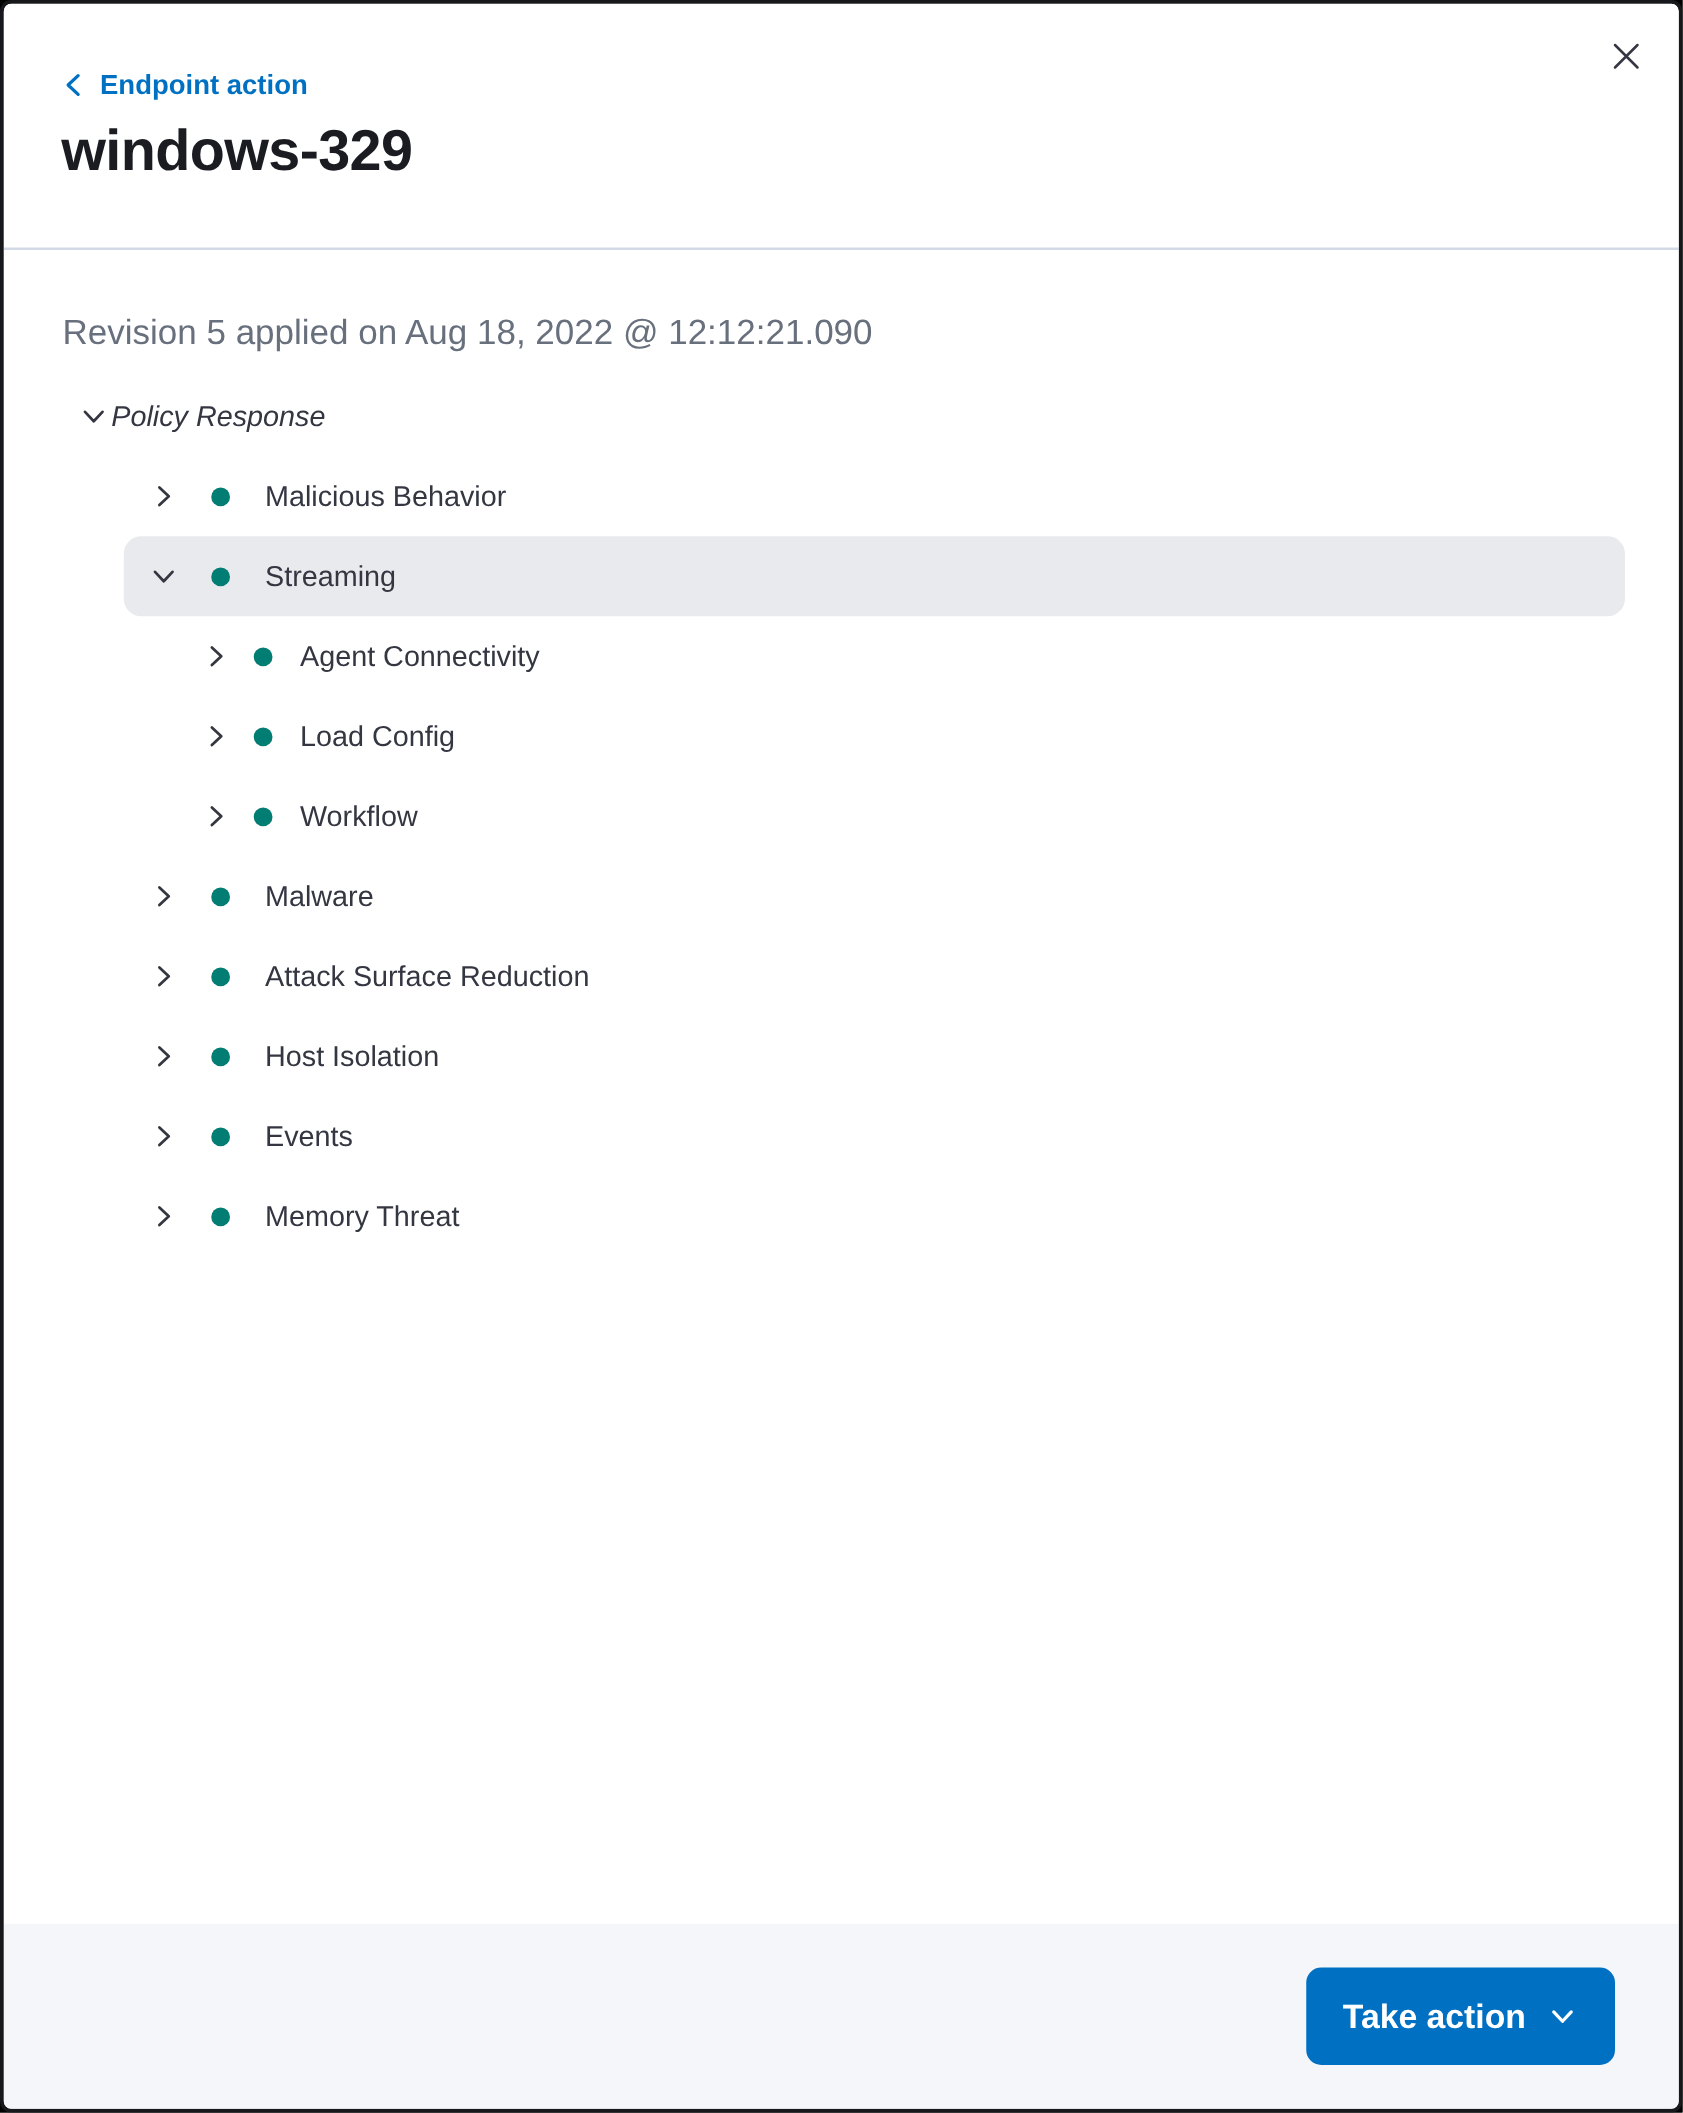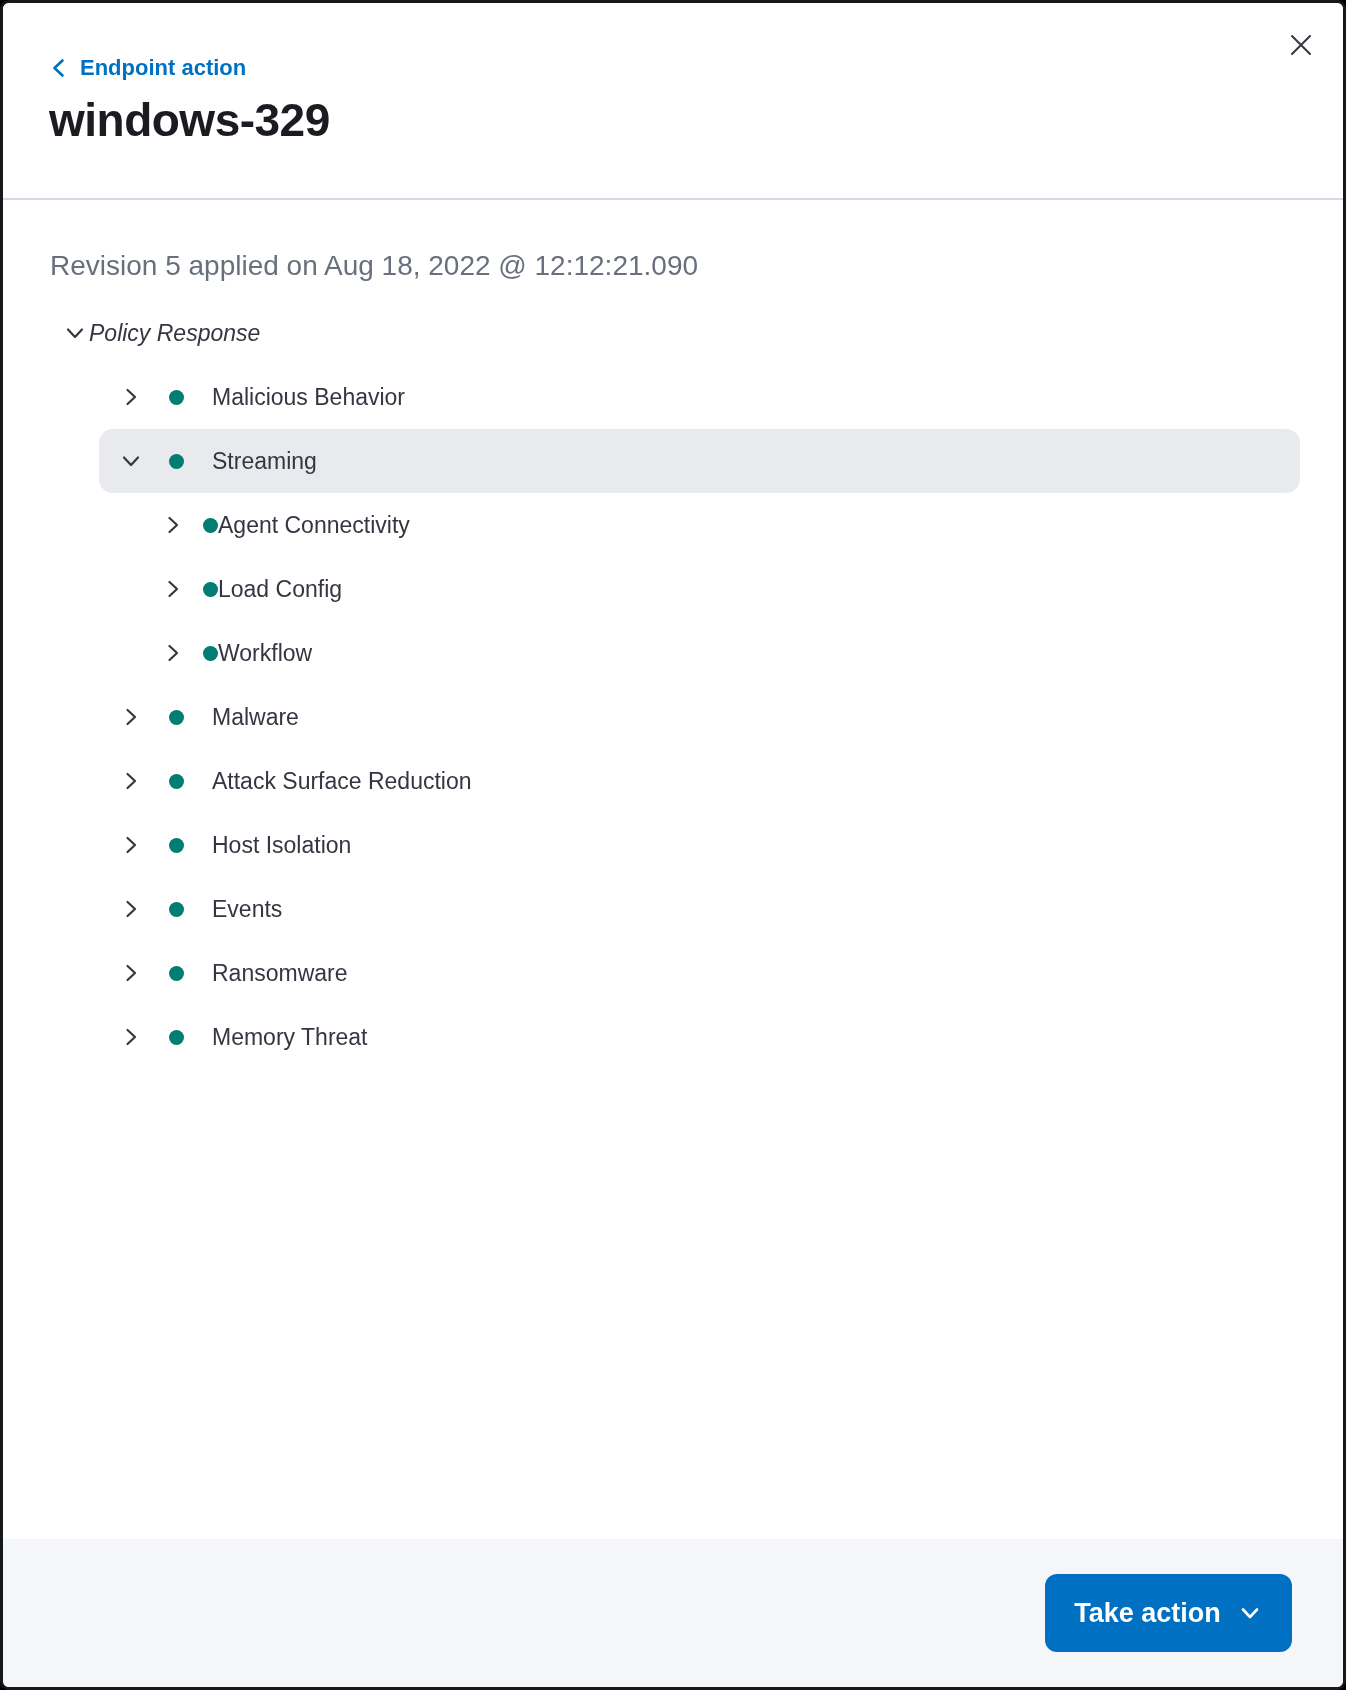--- a/index.html
+++ b/index.html
@@ -42,21 +42,21 @@
   .row .dot{width:15px;height:15px;border-radius:50%;background:#017d73;flex:0 0 15px;}
   .row .lbl{font-size:23px;color:#343741;white-space:nowrap;}
   .row.lvl0{margin-left:60px;}
   .row.lvl0 .lbl{margin-left:2px;font-style:italic;}
   .row.lvl1,.row.lvl2{margin-left:96px;width:1201px;border-radius:14px;}
   .row.lvl1{padding-left:20px;}
   .row.lvl1 .dot{margin-left:26px;}
   .row.lvl1 .lbl{margin-left:28px;}
   .row.lvl2{padding-left:62px;}
   .row.lvl2 .dot{margin-left:18px;}
-  .row.lvl2 .lbl{}
+  .row.lvl2 .lbl{margin-left:22px;}
   .row.selected{background:#e9eaed;}
   
   .footer{
     position:absolute;left:0;right:0;bottom:0;height:148px;
     background:#f5f6fa;
     padding-left:28px;
   }
   .take-action-btn{
     position:absolute;top:35px;right:51px;
     width:247px;height:78px;border:none;border-radius:12px;
@@ -183,29 +183,20 @@
           <span class="dot"></span>
           <span class="lbl">Events</span>
         </div>
         <div class="row lvl1">
           <span class="chev">
             <svg width="24" height="24" viewBox="0 0 24 24">
               <path d="M8.5 5 L16 12 L8.5 19" fill="none" stroke="#343741" stroke-width="2.2" stroke-linecap="round" stroke-linejoin="round"></path>
             </svg>
           </span>
           <span class="dot"></span>
-          <span class="lbl">Ransomware</span>
-        </div>
-        <div class="row lvl1">
-          <span class="chev">
-            <svg width="24" height="24" viewBox="0 0 24 24">
-              <path d="M8.5 5 L16 12 L8.5 19" fill="none" stroke="#343741" stroke-width="2.2" stroke-linecap="round" stroke-linejoin="round"></path>
-            </svg>
-          </span>
-          <span class="dot"></span>
           <span class="lbl">Memory Threat</span>
         </div>
       </div>
   </div>
 
   <div class="footer">
     <button class="take-action-btn">
       <span>Take action</span>
       <span>
         <svg width="26" height="26" viewBox="0 0 26 26">

